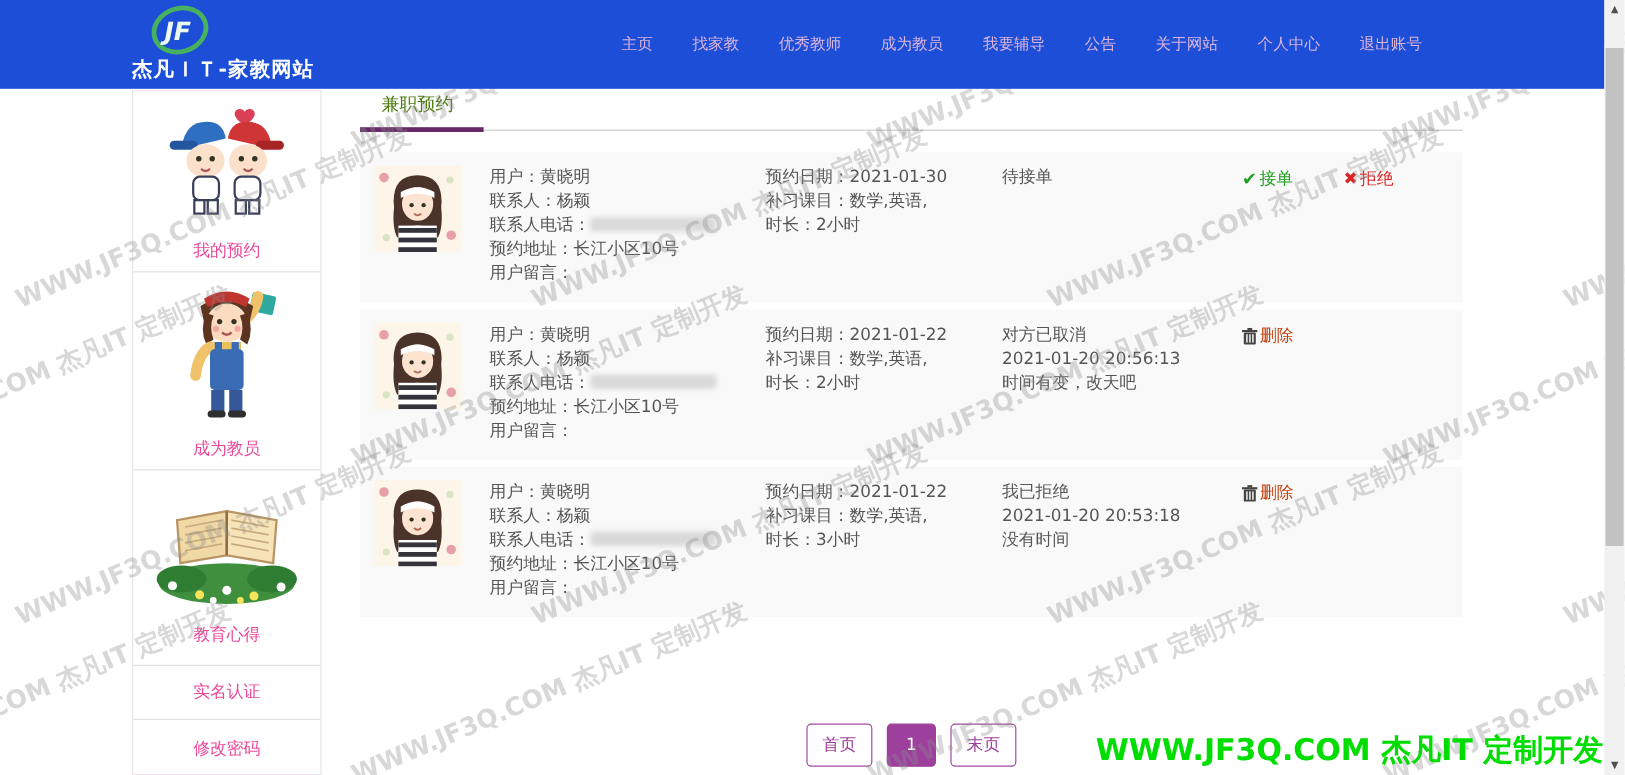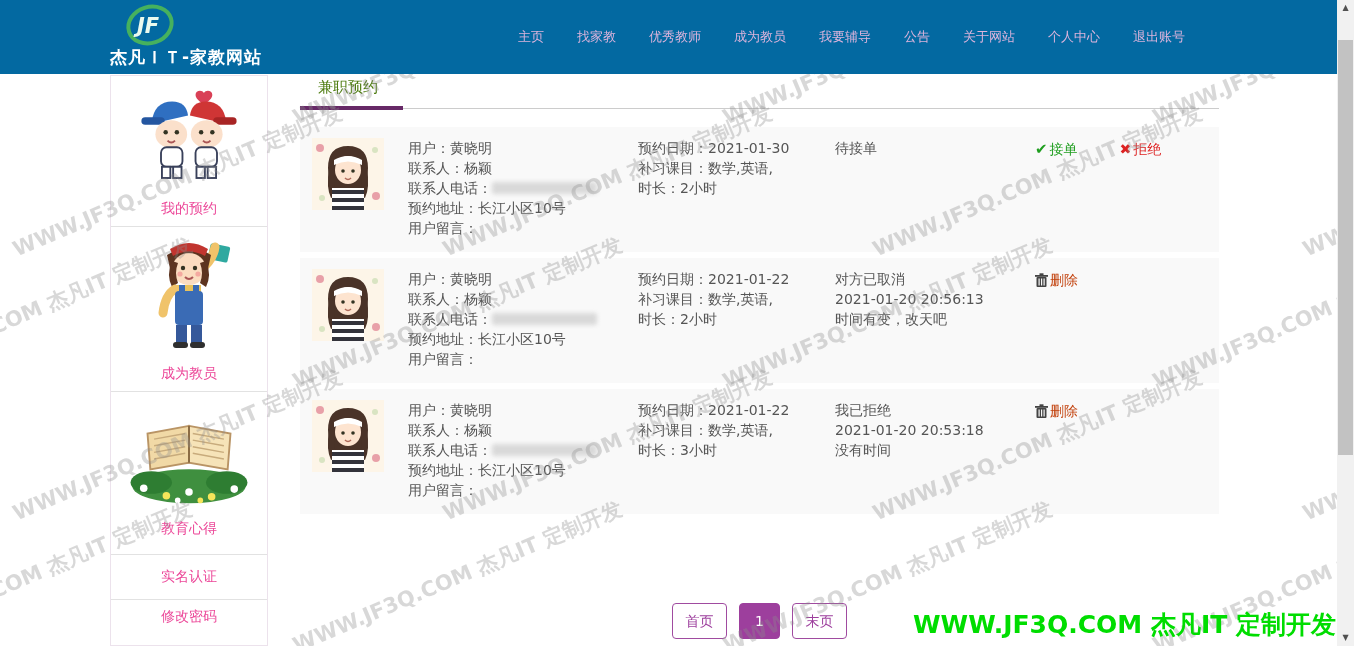--- a/index.html
+++ b/index.html
@@ -6,36 +6,36 @@
   html,body { width:1354px; height:646px; overflow:hidden; background:#fff;
     font-family:"DejaVu Sans","Liberation Sans",sans-serif; }
   .page { position:relative; width:1354px; height:646px; background:#fff; overflow:hidden; }
 
   
   .watermark-layer { position:absolute; inset:0; z-index:3; pointer-events:none; overflow:hidden; }
   .wm { position:absolute; transform:rotate(-23deg); font-size:21px; color:rgba(140,140,140,.34);
         white-space:nowrap; font-weight:bold; }
 
   
-  .header { position:absolute; left:0; top:0; width:1337px; height:74px; background:#0369a1; z-index:4; }
+  .header { position:absolute; left:0; top:0; width:1337px; height:74px; background:#1d4ed8; z-index:4; }
   .logo-wrap { position:absolute; left:110px; top:2px; }
   .logo-svg { display:block; margin-left:14px; }
   .site-title { color:#fff; font-size:17px; font-weight:bold; letter-spacing:1px; margin-top:-2px; }
   .nav { position:absolute; left:518px; top:0; height:74px; display:flex; align-items:center; gap:33px; }
   .nav-item { color:#dcb4dc; font-size:13px; cursor:pointer; white-space:nowrap; }
 
   
   .sidebar { position:absolute; left:110px; top:75px; width:158px; height:571px; background:#fff;
              border:1px solid #ece2ec; z-index:2; }
   .side-item { display:flex; flex-direction:column; align-items:center; justify-content:center;
                gap:12px; cursor:pointer; }
   .side-item + .side-item { border-top:1px solid #e2e2e2; }
   .side-label { color:#ec4899; font-size:14px; }
   .si-1 { height:150px; } .si-2 { height:165px; } .si-3 { height:163px; }
-  .si-4 { height:45px; } .si-5 { height:34px; }
+  .si-4 { height:45px; } .si-5 { height:34px;justify-content:flex-end; }
 
   
   .main { position:absolute; left:300px; top:76px; width:919px; z-index:2; }
   .tab-row { position:relative; height:34px; }
   .tab-label { font-size:15px; color:#4d7c0f; display:inline-block; padding:2px 18px; cursor:pointer; }
   .tab-thinline { position:absolute; left:0; top:32px; width:100%; height:1px; background:#ccc; }
   .tab-underline { position:absolute; left:0; top:30px; width:103px; height:4px; background:#672967; }
 
   .records { margin-top:17px; }
   .record { background:#f9f9f9; height:125px; margin-bottom:6px; display:flex; padding:11px 12px; }

